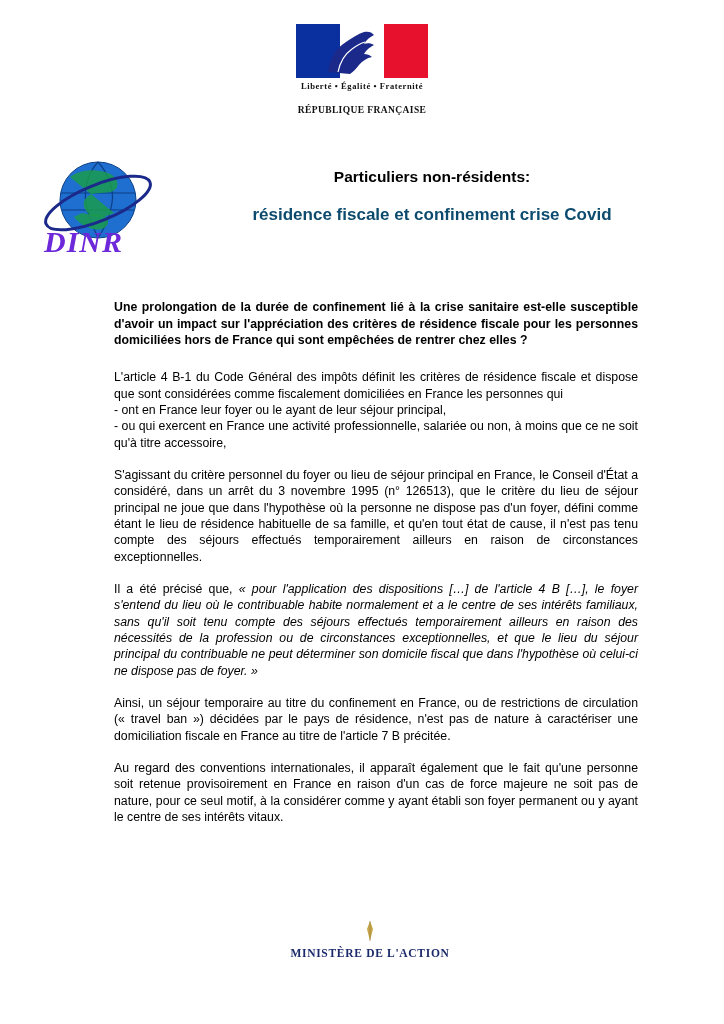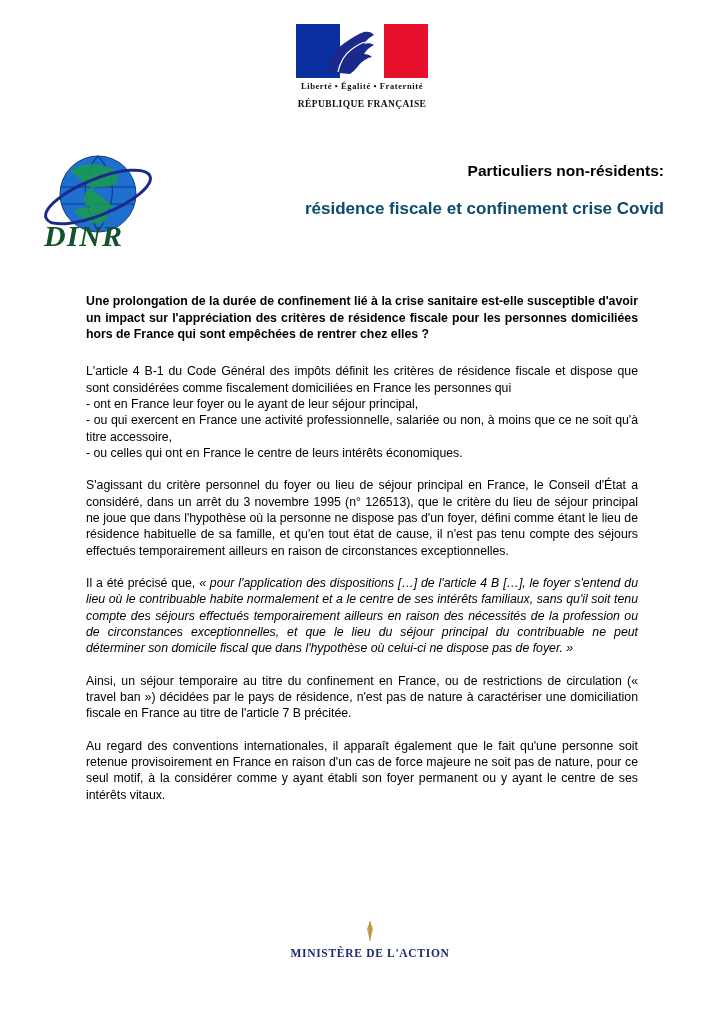--- a/index.html
+++ b/index.html
@@ -57,21 +57,21 @@
     letter-spacing: 0.6px;
     color: #111111;
     margin-top: 3px;
     font-weight: bold;
   }
   .republique {
     font-family: "Liberation Serif", serif;
     font-size: 9.5px;
     letter-spacing: 0.4px;
     color: #111111;
-    margin-top: 8px;
+    margin-top: 14px;
     font-weight: bold;
   }
 
   
   .title-row {
     position: relative;
     margin-top: 40px;
     height: 110px;
   }
   .dinr-logo {
@@ -81,49 +81,49 @@
     width: 130px;
     height: 108px;
   }
   .dinr-text {
     position: absolute;
     left: 44px;
     top: 70px;
     font-family: "Liberation Serif", serif;
     font-weight: bold;
     font-size: 30px;
-    color: #14532d;
+    color: #6d28d9;
     letter-spacing: 1px;
     font-style: italic;
   }
   .doc-title {
     position: absolute;
     left: 200px;
     right: 60px;
     top: 10px;
-    text-align: right;
+    text-align: center;
   }
   .doc-title .line1 {
     font-size: 15.5px;
     font-weight: bold;
     color: #000;
     line-height: 1.5;
   }
   .doc-title .line2 {
     font-size: 17px;
     font-weight: bold;
     color: #0c4a6e;
     line-height: 1.5;
     margin-top: 14px;
   }
 
   
   .body-wrap {
     margin: 0 auto;
-    padding: 0 86px 0 86px;
+    padding: 0 86px 0 114px;
     width: 724px;
     box-sizing: border-box;
   }
   p.para {
     font-size: 12.3px;
     line-height: 1.33;
     text-align: justify;
     margin: 16px 0 14px 0;
   }
   p.lead {
@@ -201,21 +201,20 @@
   </div>
 
   <div class="body-wrap">
 
     <p class="lead">Une prolongation de la durée de confinement lié à la crise sanitaire est-elle susceptible d'avoir un impact sur l'appréciation des critères de résidence fiscale pour les personnes domiciliées hors de France qui sont empêchées de rentrer chez elles ?</p>
 
     <p class="para nojust">
       <span>L'article 4 B-1 du Code Général des impôts définit les critères de résidence fiscale et dispose que sont considérées comme fiscalement domiciliées en France  les personnes qui</span><br>
       <span>- ont en France leur foyer ou le ayant de leur séjour principal,</span><br>
       <span>- ou qui exercent en France une activité professionnelle, salariée ou non, à moins que ce ne soit qu'à titre accessoire,</span><br>
-      <span>- ou celles qui ont en France le centre de leurs intérêts économiques.</span>
     </p>
 
 
     <p class="para">
       <span>S'agissant du critère personnel du foyer ou lieu de séjour principal en France, le Conseil d'État a considéré, dans un arrêt du 3 novembre 1995 (n° 126513), que le critère du lieu de séjour principal ne joue que dans l'hypothèse où la personne ne dispose pas d'un foyer, défini comme étant le lieu de résidence habituelle de sa famille, et qu'en tout état de cause, </span><span class="u">il n'est pas tenu compte des séjours effectués temporairement ailleurs en raison de circonstances exceptionnelles.</span>
     </p>
 
     <p class="para">
       <span>Il a été précisé que, </span><span class="it">« pour l'application des dispositions […] de l'article 4 B […], le foyer s'entend du lieu où le contribuable habite normalement et a le centre de ses intérêts familiaux, sans qu'il soit tenu compte des séjours effectués temporairement ailleurs en raison des nécessités de la profession ou de </span><span class="it u">circonstances exceptionnelles,</span><span class="it"> et que le lieu du séjour principal du contribuable ne peut déterminer son domicile fiscal que dans l'hypothèse où celui-ci ne dispose pas de foyer. »</span>
     </p>

